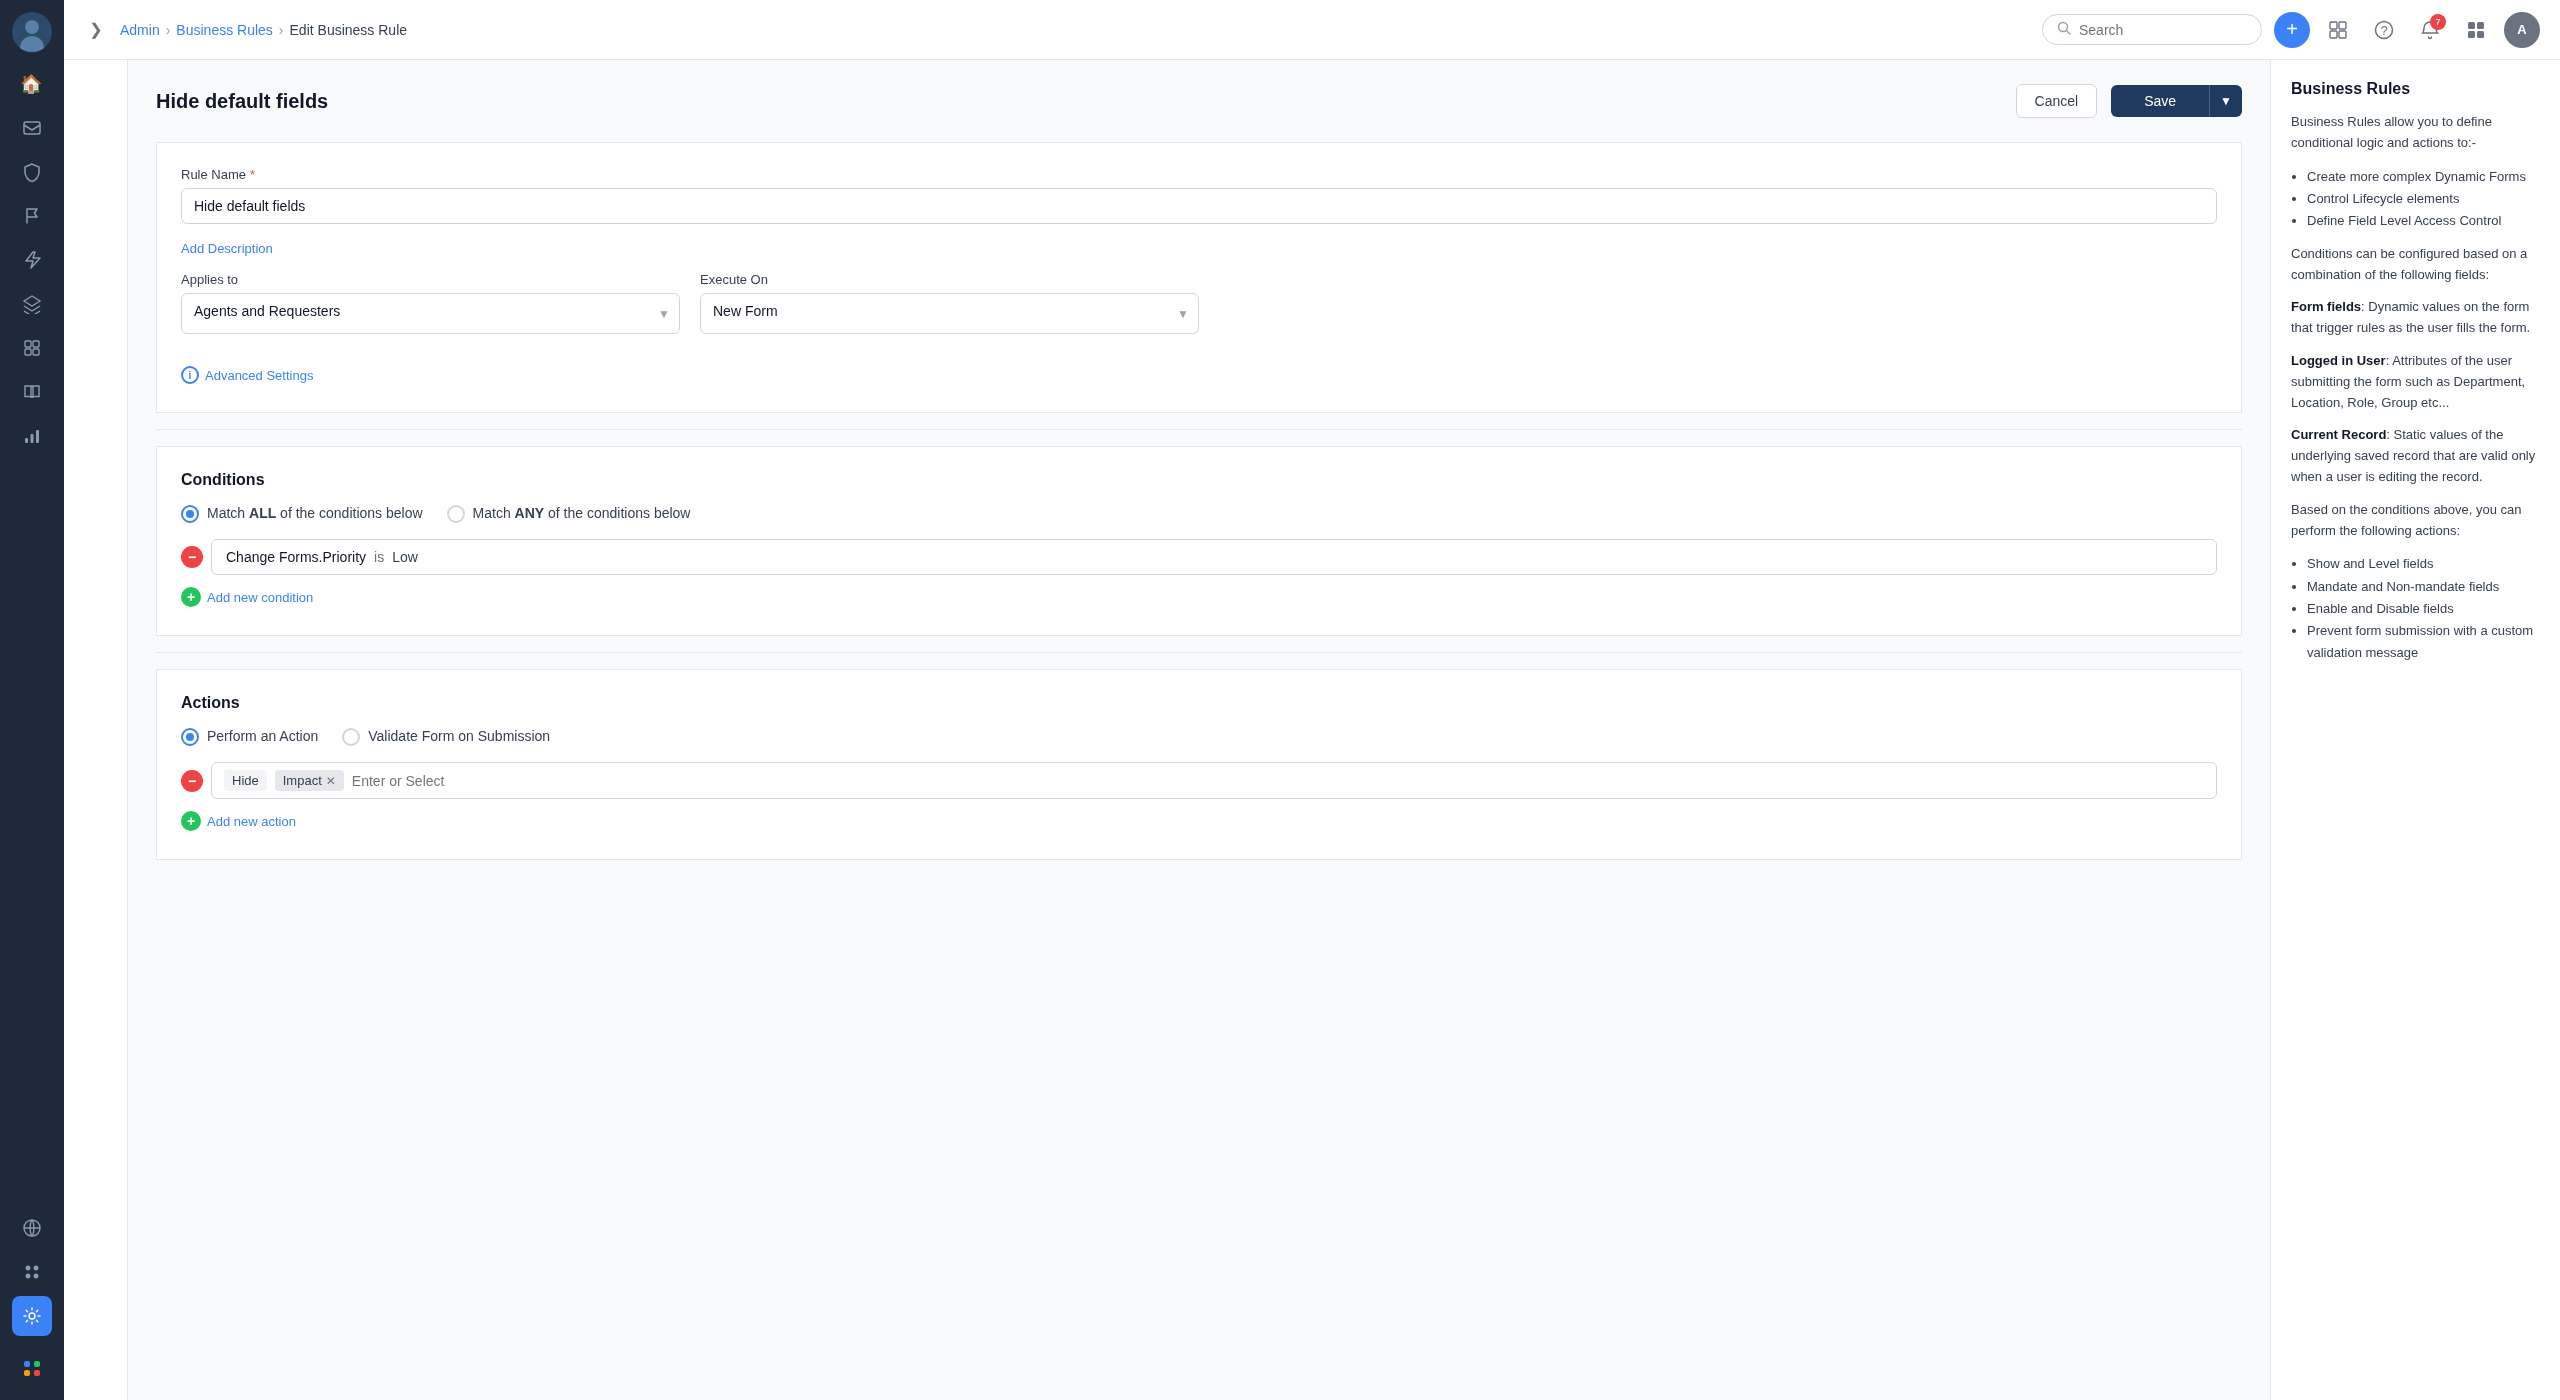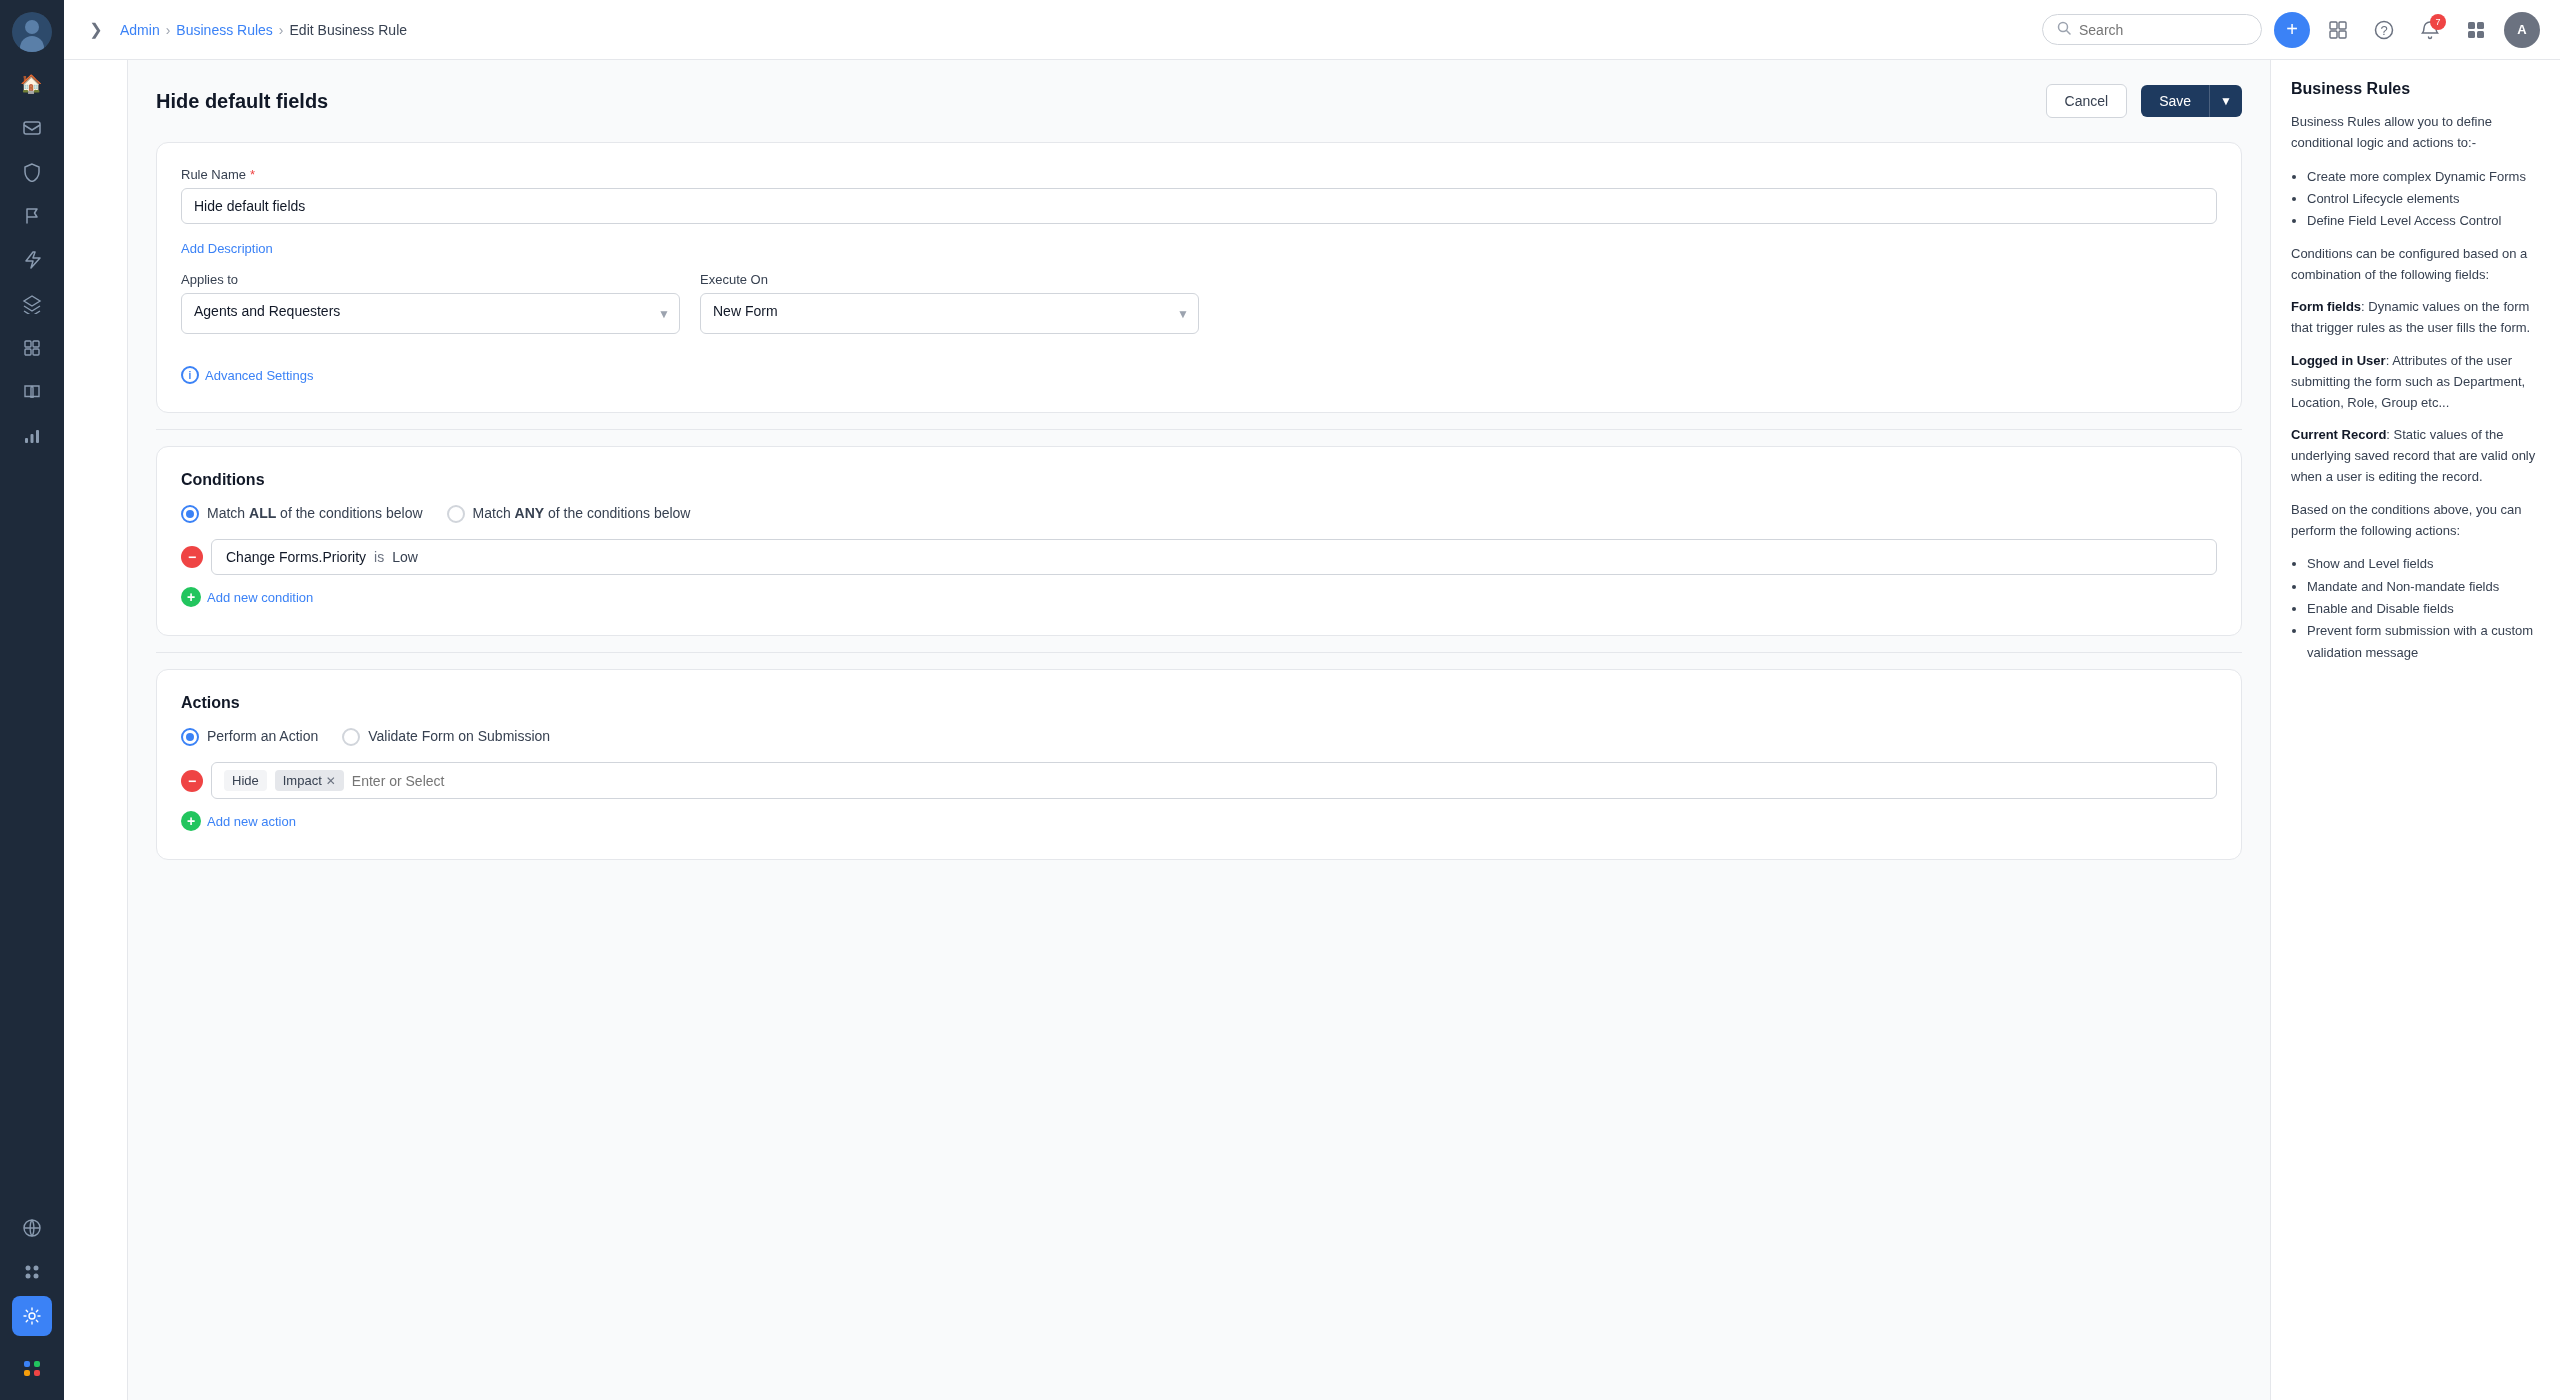--- a/index.html
+++ b/index.html
@@ -142,33 +142,33 @@
     .header-actions { display: flex; gap: 14px; align-items: center; }
     .btn-cancel {
       padding: 8px 18px; border: 1px solid #d1d5db;
       border-radius: 6px; background: #fff; cursor: pointer;
       font-size: 14px; color: #374151;
     }
     .btn-save-group {
       display: flex; border-radius: 6px; overflow: hidden;
     }
     .btn-save {
-      padding: 8px 18px; background: #1e3a5f; color: #fff;
+      padding: 8px 33px; background: #1e3a5f; color: #fff;
       border: none; cursor: pointer; font-size: 14px;
     }
     .btn-save-dropdown {
       padding: 8px 10px; background: #1e3a5f; color: #fff;
       border: none; border-left: 1px solid rgba(255,255,255,0.2); cursor: pointer;
       font-size: 12px;
     }
 
     .form-section {
       background: #fff;
       border: 1px solid #e5e7eb;
-      border-radius: 12px;
+      border-radius: 0;
       padding: 24px;
       margin-bottom: 16px;
     }
 
     .form-group { margin-bottom: 16px; }
     .form-label {
       font-size: 13px; font-weight: 500; color: #374151;
       margin-bottom: 6px; display: flex; align-items: center; gap: 4px;
     }
     .required { color: #ef4444; }

